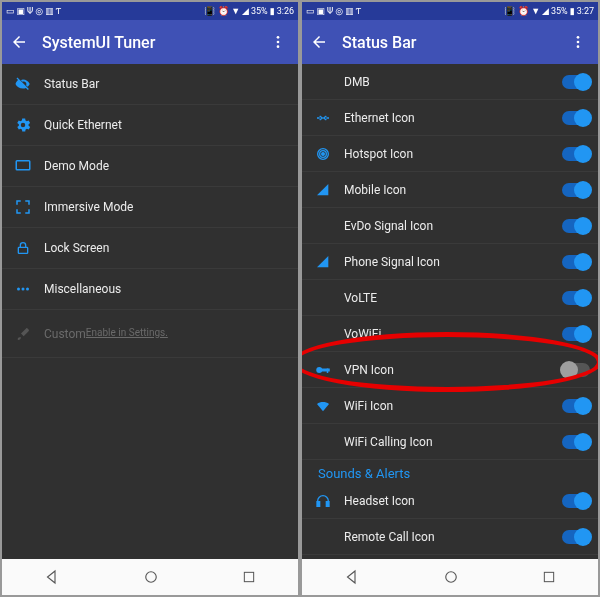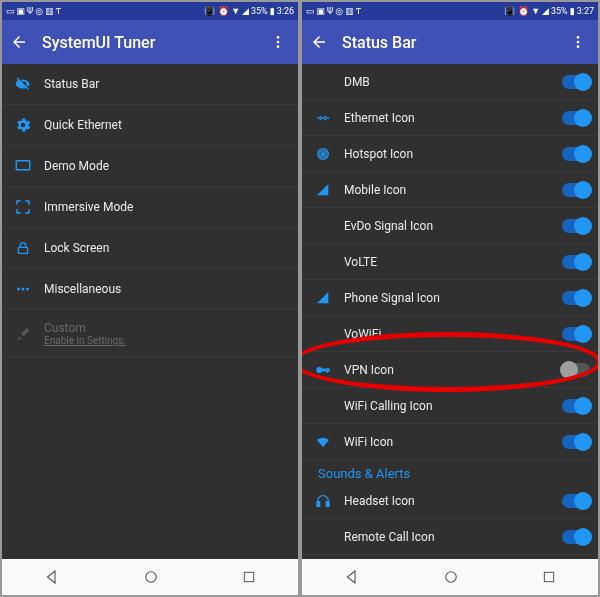--- a/index.html
+++ b/index.html
@@ -61,21 +61,21 @@
     color: #2196f3;
   }
   .row .iconcell.dim { color: #555; }
   .row .label {
     flex: 1;
     font-size: 12px;
     color: #ececec;
   }
   .row .label.dim { color: #6a6a6a; }
   .row .sublabel { font-size: 10px; color:#6a6a6a;text-decoration:underline; }
-  .labelstack { display:flex; flex-direction:column; }
+  .labelstack { display:flex; flex-direction:row; }
   .toggle {
     width: 28px; height: 14px;
     border-radius: 8px;
     position: relative;
   }
   .toggle.on { background: #1565c0; }
   .toggle.on::after {
     content:''; position:absolute; right:-2px; top:-2px;
     width:18px; height:18px; border-radius:50%;
     background:#2196f3;
@@ -303,61 +303,61 @@
         </div>
       <div class="label">Mobile Icon</div>
       <div class="toggle on"></div>
     </div>
     <div class="row" style="height:36px">
       <div class="iconcell"></div>
       <div class="label">EvDo Signal Icon</div>
       <div class="toggle on"></div>
     </div>
     <div class="row" style="height:36px">
-      <div class="iconcell"></div>
-      <div class="label">VoLTE</div>
-      <div class="toggle on"></div>
-    </div>
-    <div class="row" style="height:36px">
       <div class="iconcell">
           <svg width="16" height="16" viewBox="0 0 24 24" fill="currentColor">
             <path d="M3 20L20 3v17z"></path>
           </svg>
         </div>
       <div class="label">Phone Signal Icon</div>
+      <div class="toggle on"></div>
+    </div>
+    <div class="row" style="height:36px">
+      <div class="iconcell"></div>
+      <div class="label">VoLTE</div>
       <div class="toggle on"></div>
     </div>
     <div class="row" style="height:36px">
       <div class="iconcell"></div>
       <div class="label">VoWiFi</div>
       <div class="toggle on"></div>
     </div>
     <div class="row" style="height:36px">
       <div class="iconcell">
           <svg width="18" height="18" viewBox="0 0 24 24" fill="currentColor">
             <circle cx="7" cy="12" r="4"></circle>
             <rect x="9" y="10" width="12" height="4"></rect>
             <rect x="17" y="10" width="2" height="6"></rect>
           </svg>
         </div>
       <div class="label">VPN Icon</div>
       <div class="toggle off"></div>
     </div>
     <div class="row" style="height:36px">
-      <div class="iconcell"></div>
-      <div class="label">WiFi Calling Icon</div>
-      <div class="toggle on"></div>
-    </div>
-    <div class="row" style="height:36px">
       <div class="iconcell">
           <svg width="16" height="16" viewBox="0 0 24 24" fill="currentColor">
             <path d="M12 20l9-11c-5-4-13-4-18 0z"></path>
           </svg>
         </div>
       <div class="label">WiFi Icon</div>
+      <div class="toggle on"></div>
+    </div>
+    <div class="row" style="height:36px">
+      <div class="iconcell"></div>
+      <div class="label">WiFi Calling Icon</div>
       <div class="toggle on"></div>
     </div>
 
     <div class="section-header">Sounds &amp; Alerts</div>
 
     <div class="row" style="height:36px">
       <div class="iconcell">
           <svg width="16" height="16" viewBox="0 0 24 24" fill="none" stroke="currentColor" stroke-width="2">
             <path d="M4 14v-2a8 8 0 0 1 16 0v2"></path>
             <rect x="3" y="13" width="4" height="7" fill="currentColor"></rect>

